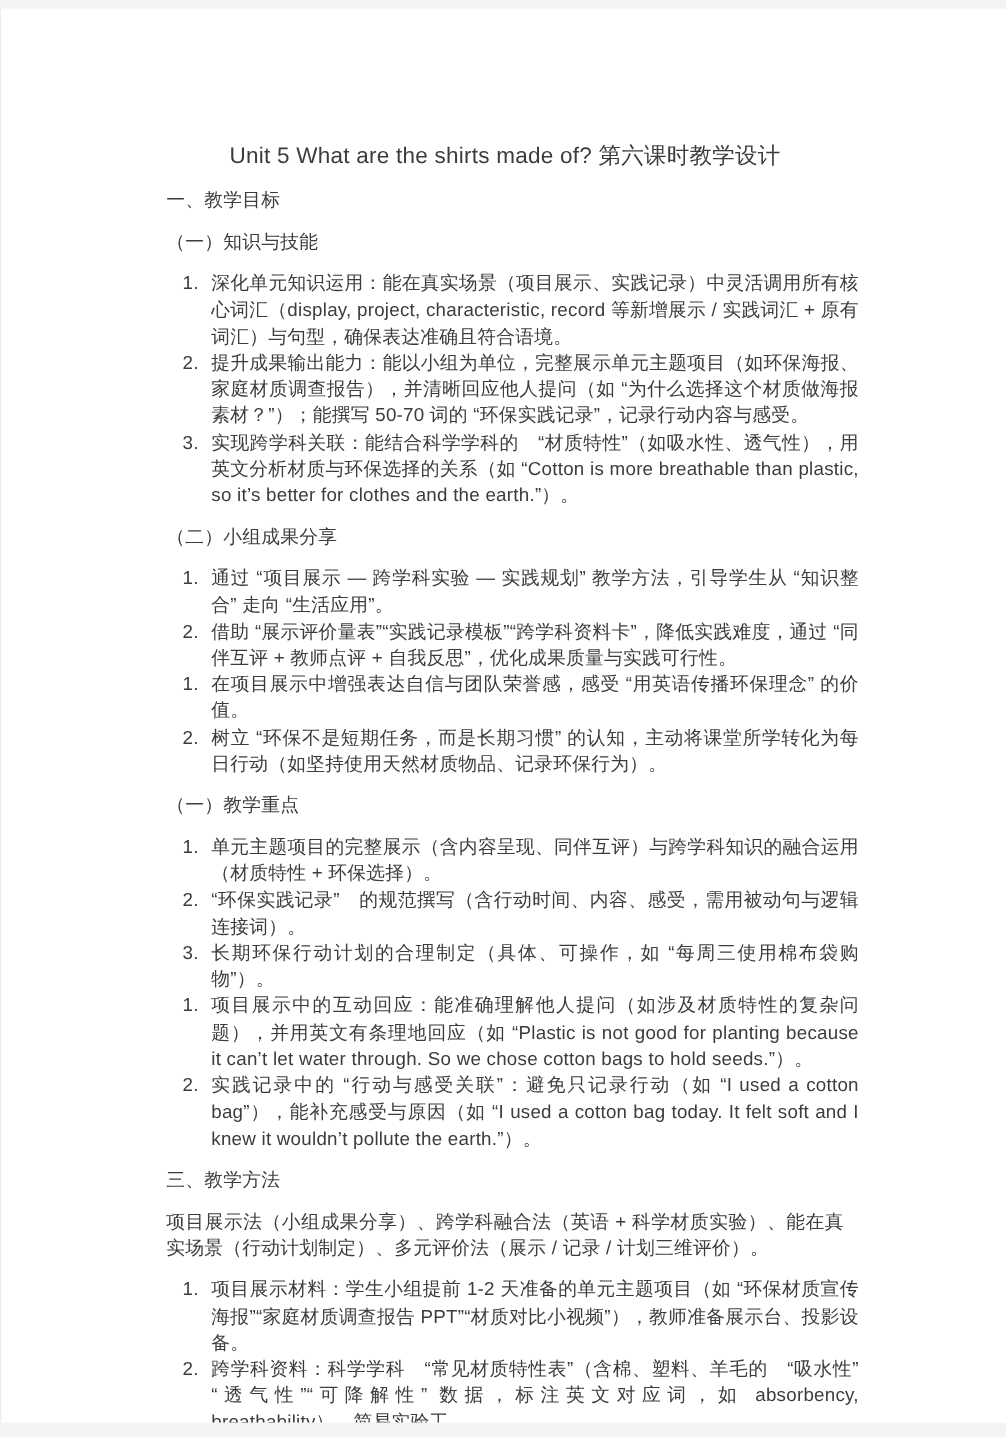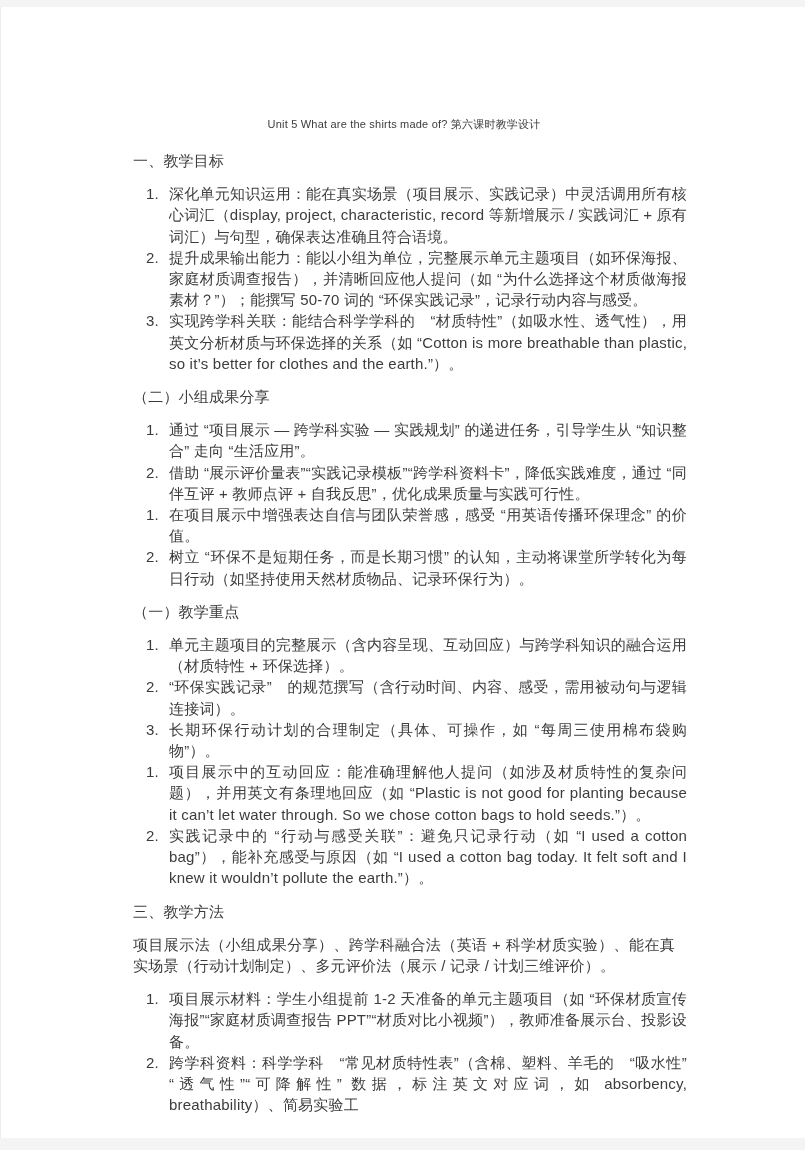--- a/index.html
+++ b/index.html
@@ -28,21 +28,21 @@
     height: 100%;
     padding: 104px 118px 0 120px;
     color: #3c3c3c;
     font-size: 15px;
     line-height: 21.2px;
     text-align: justify;
     letter-spacing: 0.2px;
   }
   .doc-title {
     text-align: center;
-    font-size: 11px;
+    font-size: 18px;
     line-height: 27px;
     margin-bottom: 10px;
     white-space: nowrap;
   }
   .h1, .h2, .p {
     margin: 12px;
     font-weight: normal;
   }
   .li {
     display: flex;
@@ -58,53 +58,54 @@
   }
 </style>
 </head>
 <body>
 
 <div class="page">
   <div class="content">
     <div class="doc-title">Unit 5 What are the shirts made of?  第六课时教学设计</div>
     <div id="doc-body">
         <div class="h1">一、教学目标</div>
+        <div class="h2">（一）知识与技能</div>
         <div class="li">
           <span class="num">1.</span>
           <span class="txt">深化单元知识运用：能在真实场景（项目展示、实践记录）中灵活调用所有核心词汇（display, project, characteristic, record 等新增展示 / 实践词汇 + 原有词汇）与句型，确保表达准确且符合语境。</span>
         </div>
         <div class="li">
           <span class="num">2.</span>
           <span class="txt">提升成果输出能力：能以小组为单位，完整展示单元主题项目（如环保海报、家庭材质调查报告），并清晰回应他人提问（如 “为什么选择这个材质做海报素材？”）；能撰写 50-70 词的 “环保实践记录”，记录行动内容与感受。</span>
         </div>
         <div class="li">
           <span class="num">3.</span>
           <span class="txt">实现跨学科关联：能结合科学学科的　“材质特性”（如吸水性、透气性），用英文分析材质与环保选择的关系（如 “Cotton is more breathable than plastic, so it’s better for clothes and the earth.”）。</span>
         </div>
         <div class="h2">（二）小组成果分享</div>
         <div class="li">
           <span class="num">1.</span>
-          <span class="txt">通过 “项目展示 — 跨学科实验 — 实践规划” 的递进任务，引导学生从 “知识整合” 走向 “生活应用”。</span>
+          <span class="txt">通过 “项目展示 — 跨学科实验 — 实践规划” 教学方法，引导学生从 “知识整合” 走向 “生活应用”。</span>
         </div>
         <div class="li">
           <span class="num">2.</span>
           <span class="txt">借助 “展示评价量表”“实践记录模板”“跨学科资料卡”，降低实践难度，通过 “同伴互评 + 教师点评 + 自我反思”，优化成果质量与实践可行性。</span>
         </div>
         <div class="li">
           <span class="num">1.</span>
           <span class="txt">在项目展示中增强表达自信与团队荣誉感，感受 “用英语传播环保理念” 的价值。</span>
         </div>
         <div class="li">
           <span class="num">2.</span>
           <span class="txt">树立 “环保不是短期任务，而是长期习惯” 的认知，主动将课堂所学转化为每日行动（如坚持使用天然材质物品、记录环保行为）。</span>
         </div>
         <div class="h2">（一）教学重点</div>
         <div class="li">
           <span class="num">1.</span>
-          <span class="txt">单元主题项目的完整展示（含内容呈现、互动回应）与跨学科知识的融合运用（材质特性 + 环保选择）。</span>
+          <span class="txt">单元主题项目的完整展示（含内容呈现、同伴互评）与跨学科知识的融合运用（材质特性 + 环保选择）。</span>
         </div>
         <div class="li">
           <span class="num">2.</span>
           <span class="txt">“环保实践记录”　的规范撰写（含行动时间、内容、感受，需用被动句与逻辑连接词）。</span>
         </div>
         <div class="li">
           <span class="num">3.</span>
           <span class="txt">长期环保行动计划的合理制定（具体、可操作，如 “每周三使用棉布袋购物”）。</span>
         </div>
         <div class="li">

